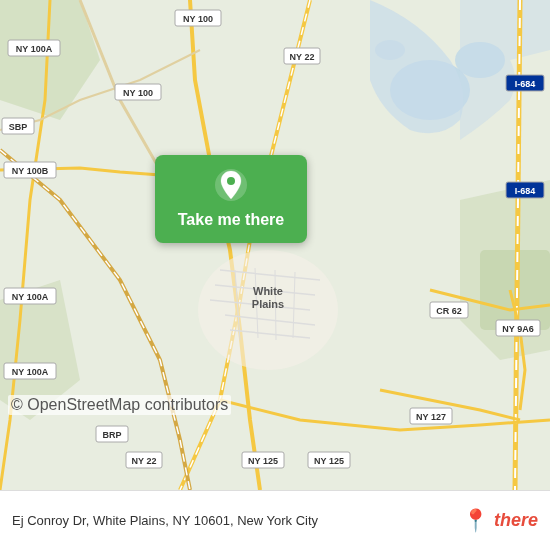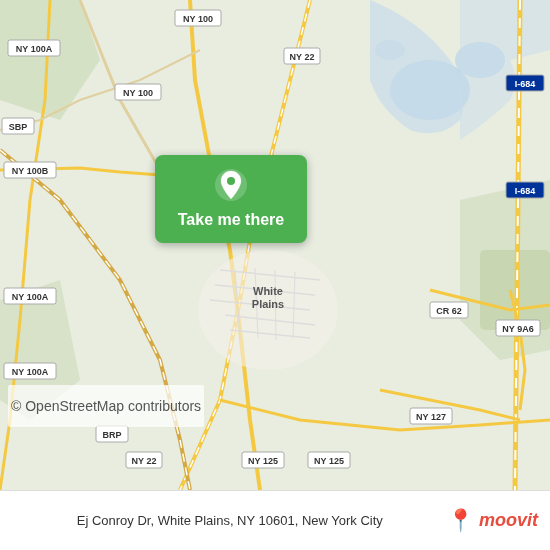--- a/index.html
+++ b/index.html
@@ -66,21 +66,20 @@
       align-items: center;
       justify-content: space-between;
       padding: 0 12px;
       border-top: 1px solid #ddd;
     }
 
     #bottom-bar .address-text {
       font-size: 13px;
       color: #333;
       flex: 1;
-      text-align: center;
     }
 
     #moovit-logo {
       display: flex;
       align-items: center;
       gap: 4px;
     }
 
     #moovit-logo .moovit-pin {
       color: #e74c3c;
@@ -88,27 +87,27 @@
     }
 
     #moovit-logo .moovit-text {
       font-size: 18px;
       font-weight: bold;
       color: #e74c3c;
       font-style: italic;
     }
 
     #osm-credit {
-      font-size: 14px;
+      font-size: 16px;
       color: #555;
       position: absolute;
-      bottom: 63px;
+      bottom: 75px;
       left: 8px;
       background: rgba(255,255,255,0.7);
-      padding: 13px 3px;
+      padding: 1px 3px;
       border-radius: 2px;
     }
   </style>
 </head>
 <body>
 
 <div id="map-container">
 
   <svg id="map-svg" viewBox="0 0 550 490" xmlns="http://www.w3.org/2000/svg">
 
@@ -230,15 +229,15 @@
     <span class="btn-label">Take me there</span>
   </button>
 
   <div id="osm-credit">© OpenStreetMap contributors</div>
 </div>
 
 <div id="bottom-bar">
   <span class="address-text">Ej Conroy Dr, White Plains, NY 10601, New York City</span>
   <div id="moovit-logo">
     <span class="moovit-pin">📍</span>
-    <span class="moovit-text">moovit</span>
+    <span class="moovit-text">there</span>
   </div>
 </div>
 
 </body></html>

